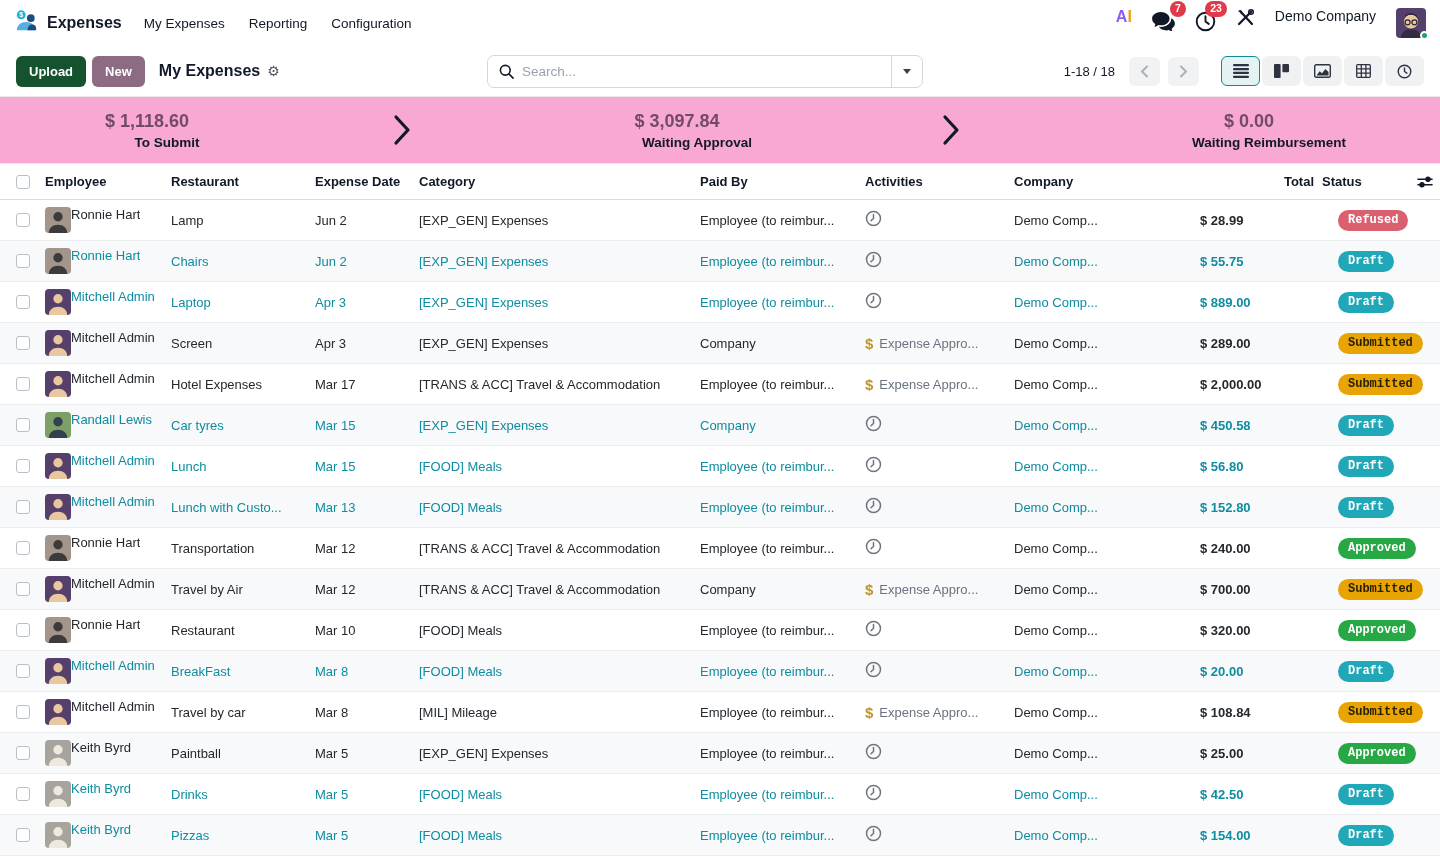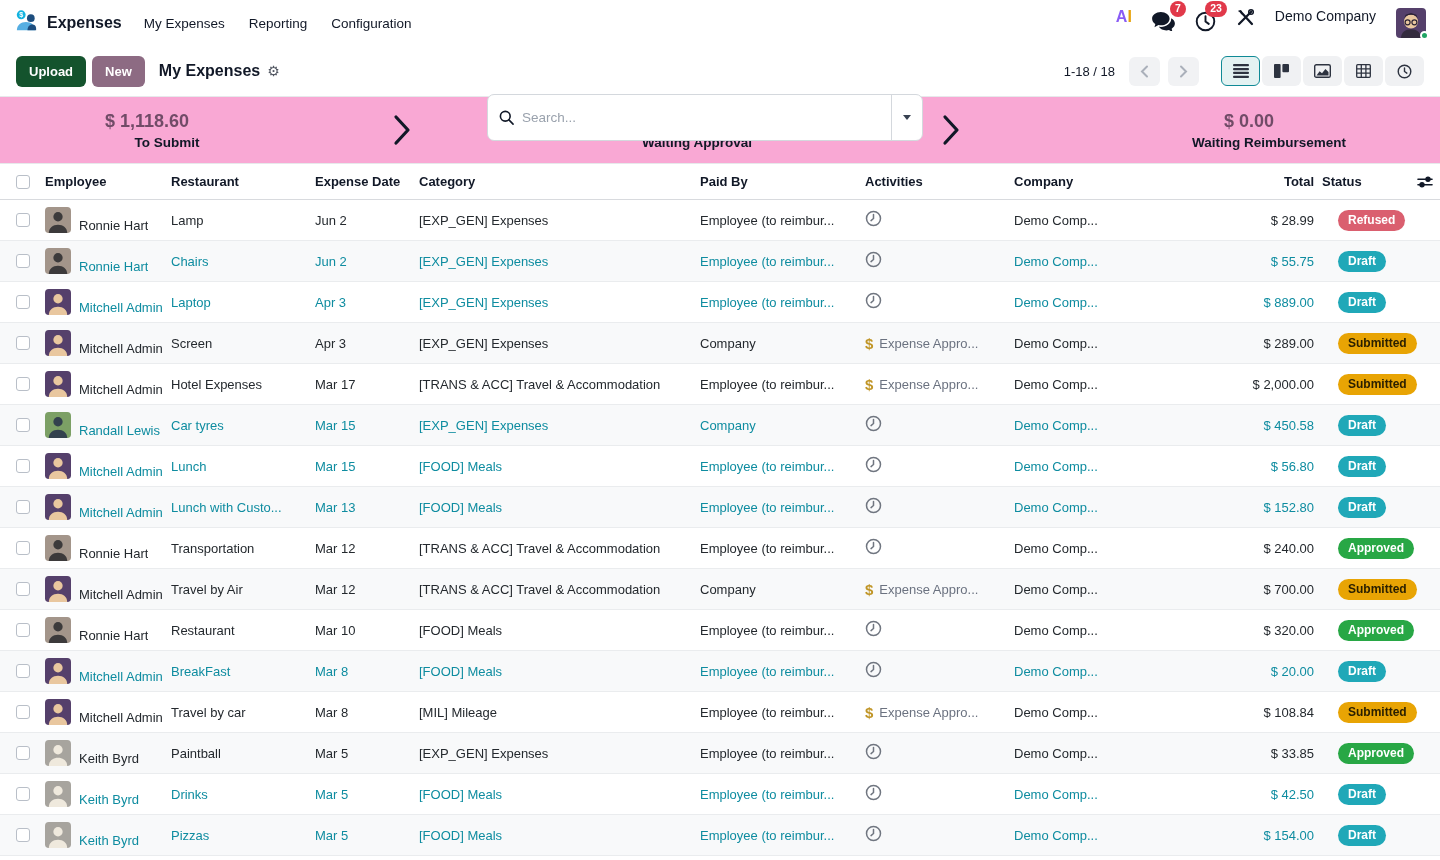--- a/index.html
+++ b/index.html
@@ -24,22 +24,22 @@
     background:#1fa463; border:2px solid #fff; border-radius:50%; }
 
   
   .control { position:relative; height:50px; display:flex; align-items:center; padding:0 16px; }
   .btn { border:none; border-radius:6px; font-size:13px; font-weight:600; color:#fff;
     padding:8px 13px; cursor:pointer; font-family:inherit; }
   .btn-upload { background:#14532d; }
   .btn-new { background:#8d6b83; margin-left:6px; }
   .view-title { margin-left:14px; font-size:16px; font-weight:700; color:#111827; }
   .gear { margin-left:7px; font-size:14px; color:#525762; cursor:pointer; }
-  .searchbar { position:absolute; left:487px; top:9px; width:436px; height:47px;
-    border:1px solid #d4d8dd; border-radius:7px; display:flex; align-items:center; background:#fff;margin-top:39px; }
+  .searchbar { position:absolute; left:487px; top:9px; width:436px; height:33px;
+    border:1px solid #d4d8dd; border-radius:7px; display:flex; align-items:center; background:#fff; }
   .searchbar input { flex:1; border:none; outline:none; font-size:13.5px; color:#374151;
     font-family:inherit; background:transparent; }
   .searchbar input::placeholder { color:#9aa2ad; }
   .search-glass { margin:0 8px 0 11px; display:flex; }
   .search-caret-zone { width:31px; align-self:stretch; border-left:1px solid #d4d8dd;
     display:flex; align-items:center; justify-content:center; cursor:pointer; }
   .caret-down { width:0; height:0; border-left:4.5px solid transparent;
     border-right:4.5px solid transparent; border-top:5.5px solid #374151; }
   .control-right { margin-left:auto; display:flex; align-items:center; gap:8px; }
   .pager-text { font-size:13px; color:#111827; margin-right:6px; }
@@ -67,24 +67,24 @@
   .th-status { padding-left:8px; }
   .cb-cell { display:flex; justify-content:center; }
   .cb { width:14px; height:14px; border:1px solid #b9bfc8; border-radius:3px; background:#fff; cursor:pointer; }
   .adjust-cell { display:flex; align-items:center; }
 
   .row { height:41px; align-items:center; font-size:13px; color:#24292e;
     border-bottom:1px solid #eaecee; background:#fff; cursor:pointer; }
   .row.alt { background:#f8f9fa; }
   .row.draft, .row.draft .cell, .row.draft .total-cell { color:#0e8ca0; }
   .cell { white-space:nowrap; overflow:hidden; }
-  .emp-cell { display:flex; align-items:flex-end; gap:8px; overflow:hidden; }
+  .emp-cell { display:flex; align-items:flex-start; overflow:hidden; }
   .avatar { width:26px; height:26px; flex:0 0 26px; display:flex; }
-  .total-cell { text-align:right; font-variant-numeric:tabular-nums; }
-  .status-cell { padding-left:24px; }
+  .total-cell { font-variant-numeric:tabular-nums;font-weight:bold; }
+  .status-cell { padding-left:24px;font-family:Liberation Mono, monospace; }
   .badge { display:inline-block; font-size:12px; font-weight:700; color:#fff;
     padding:3px 10px; border-radius:11px; line-height:1.25; }
   .act-cell { display:flex; align-items:center; gap:6px; overflow:hidden; }
   .money-sign { font-weight:700; font-size:15px; color:#c09526; }
   .act-label { color:#6b7280; white-space:nowrap; }
 </style>
 </head>
 <body>
 
 <div class="navbar">
@@ -652,21 +652,21 @@
       <div class="cell">Mar 5</div>
       <div class="cell">[EXP_GEN] Expenses</div>
       <div class="cell">Employee (to reimbur...</div>
       <div class="act-cell">
         <span><svg width="17" height="17" viewBox="0 0 18 18" fill="none" stroke="#707680" stroke-width="1.6">
             <circle cx="9" cy="9" r="7.4"></circle>
             <path d="M9 4.8V9l-2.6 2.2" stroke-linecap="round"></path>
           </svg></span>
       </div>
       <div class="cell">Demo Comp...</div>
-      <div class="cell total-cell">$ 33.85</div>
+      <div class="cell total-cell">$ 25.00</div>
       <div class="status-cell"><span class="badge" style="background:#28a745;color:#ffffff">Approved</span></div>
       <div></div>
     </div>
     <div class="grid-cols row draft">
       <div class="cb-cell">
         <span class="cb"></span>
       </div>
       <div class="cell emp-cell">
         <span class="avatar">
           <svg viewBox="0 0 24 24" width="26" height="26">

